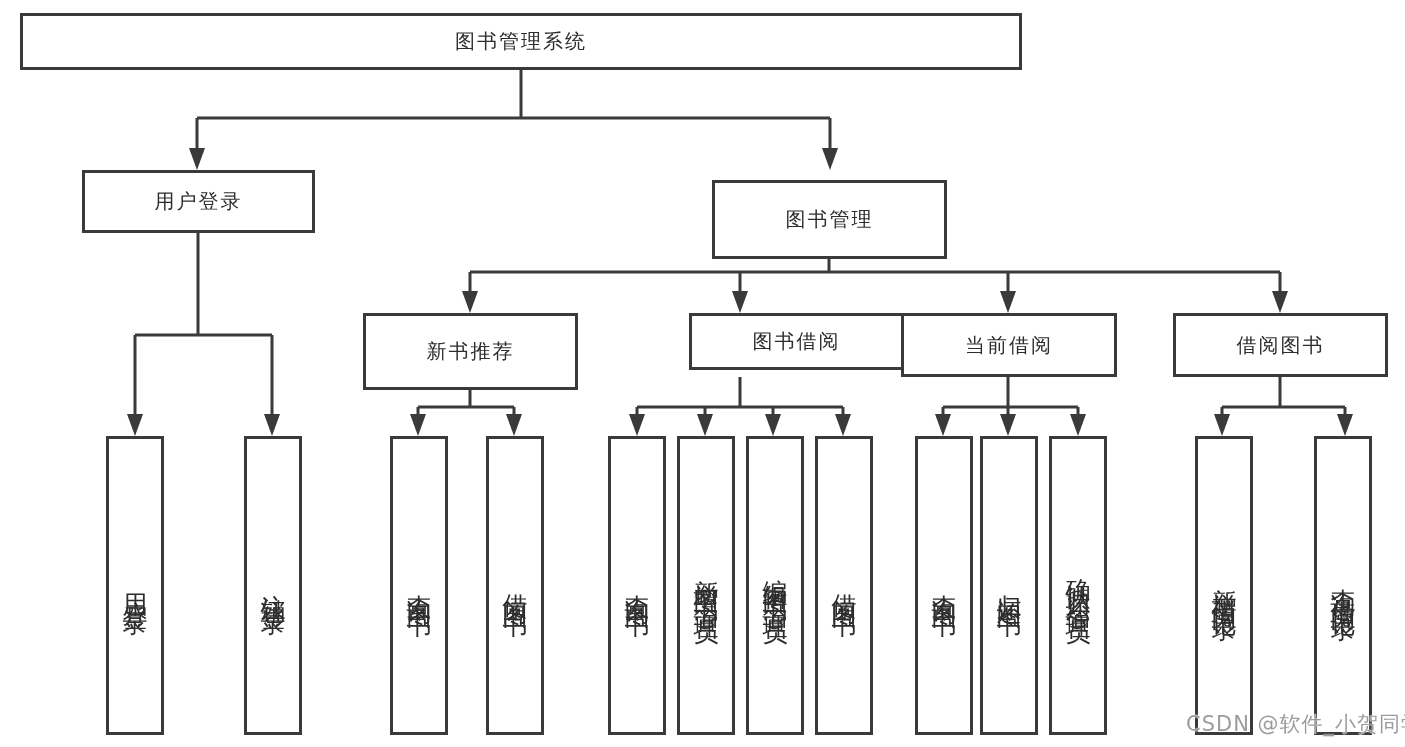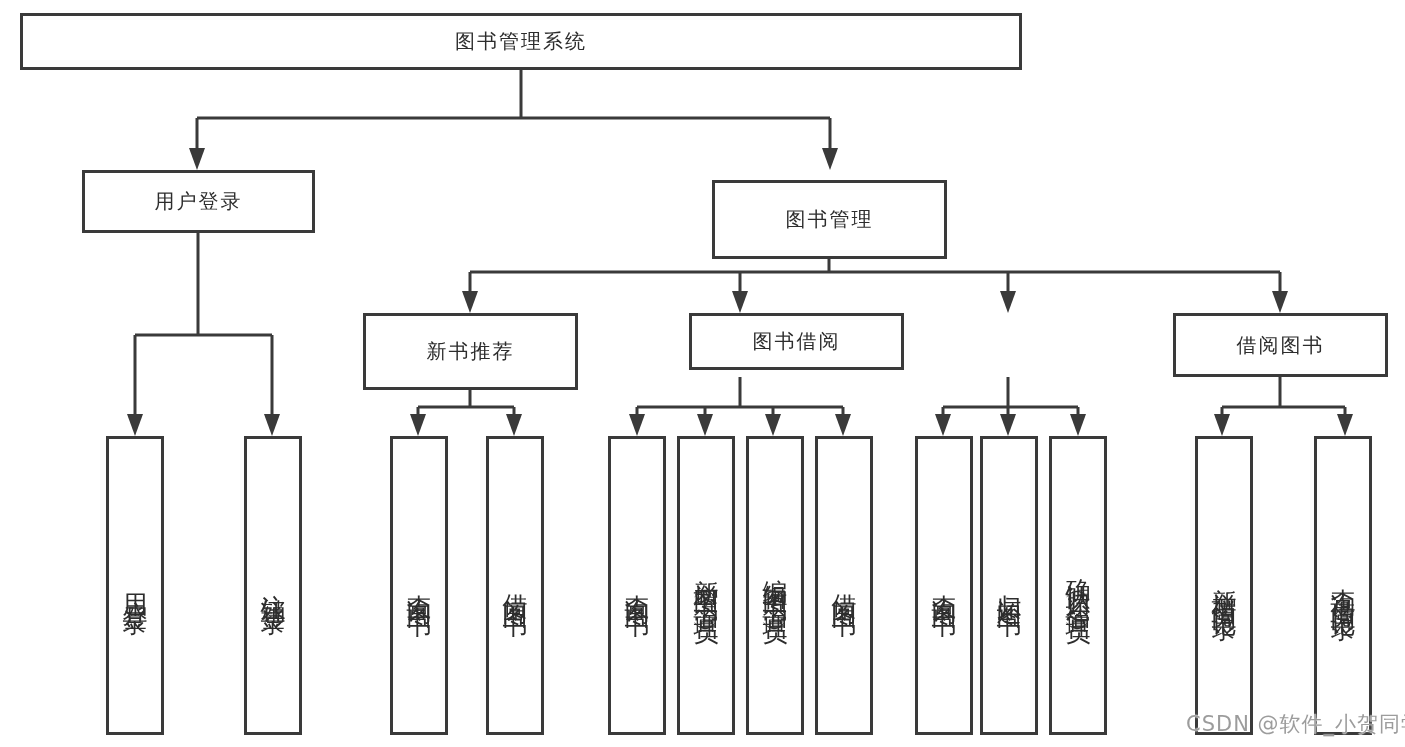--- a/index.html
+++ b/index.html
@@ -62,20 +62,21 @@
     </g>
   </svg>
 
   <div class="node" style="left:20px;top:13px;width:1002px;height:57px;">图书管理系统</div>
 
   <div class="node" style="left:82px;top:170px;width:233px;height:63px;">用户登录</div>
   <div class="node" style="left:712px;top:170px;width:235px;height:79px;margin-top:10px;">图书管理</div>
 
   <div class="node" style="left:363px;top:313px;width:215px;height:77px;">新书推荐</div>
   <div class="node" style="left:664px;top:313px;width:215px;height:57px;margin-left:25px;">图书借阅</div>
+  <div class="node" style="left:901px;top:313px;width:216px;height:64px;">当前借阅</div>
   <div class="node" style="left:1173px;top:313px;width:215px;height:64px;">借阅图书</div>
 
   <div class="node vnode" style="left:106px;top:436px;width:58px;height:299px;">用户登录</div>
   <div class="node vnode" style="left:244px;top:436px;width:58px;height:299px;">注销登录</div>
 
   <div class="node vnode" style="left:390px;top:436px;width:58px;height:299px;">查询图书</div>
   <div class="node vnode" style="left:486px;top:436px;width:58px;height:299px;">借阅图书</div>
 
   <div class="node vnode" style="left:608px;top:436px;width:58px;height:299px;">查询图书</div>
   <div class="node vnode" style="left:677px;top:436px;width:58px;height:299px;">新增图书（管理员）</div>

